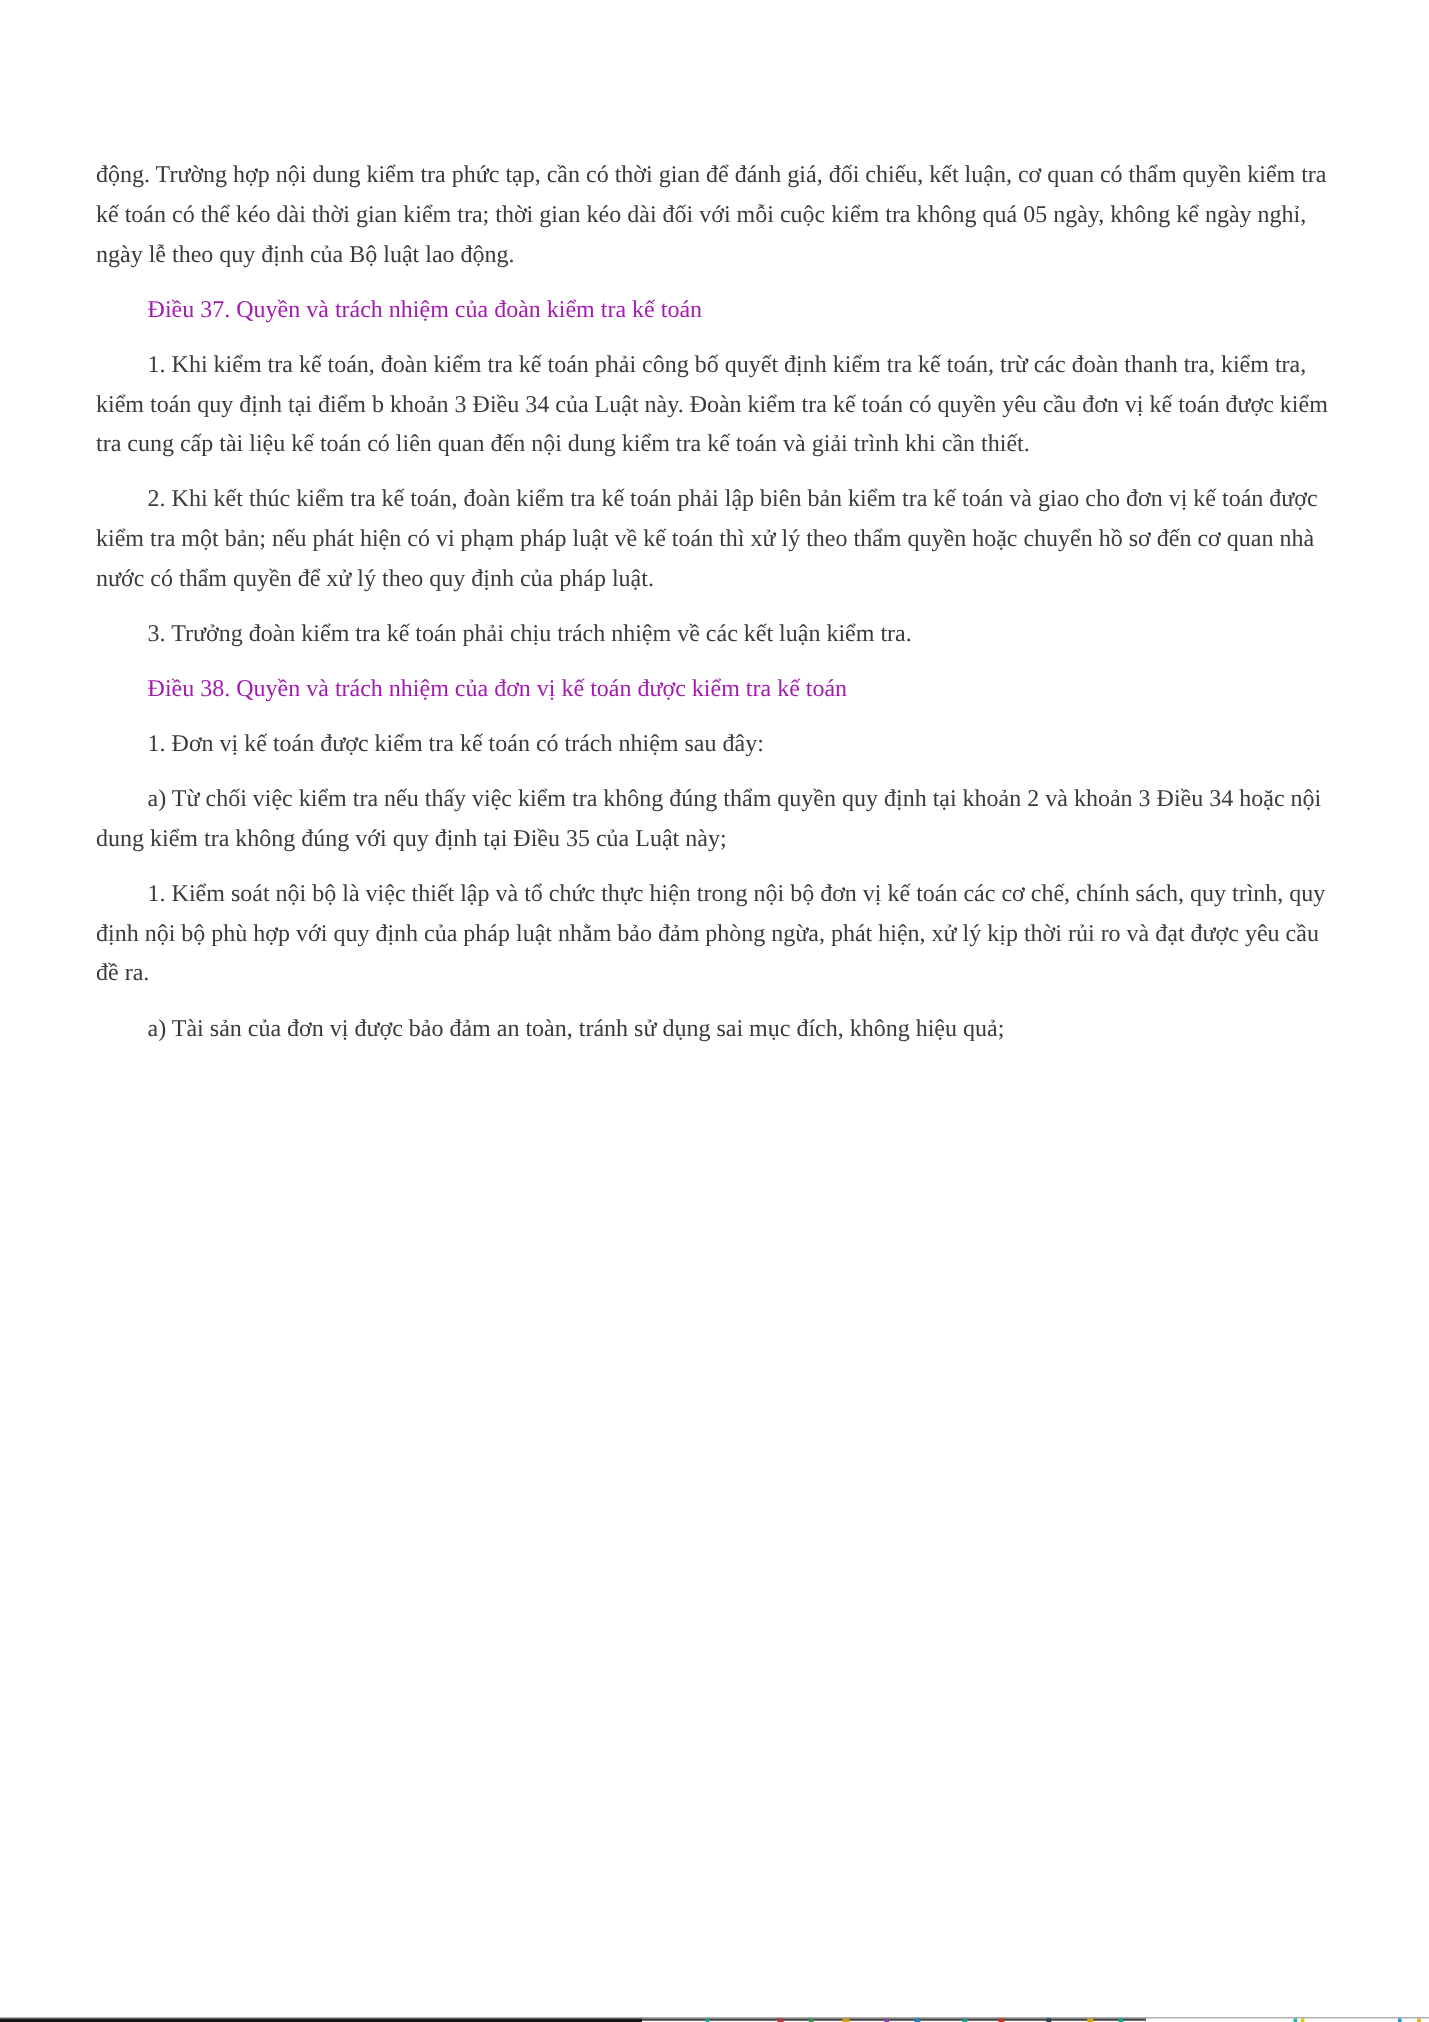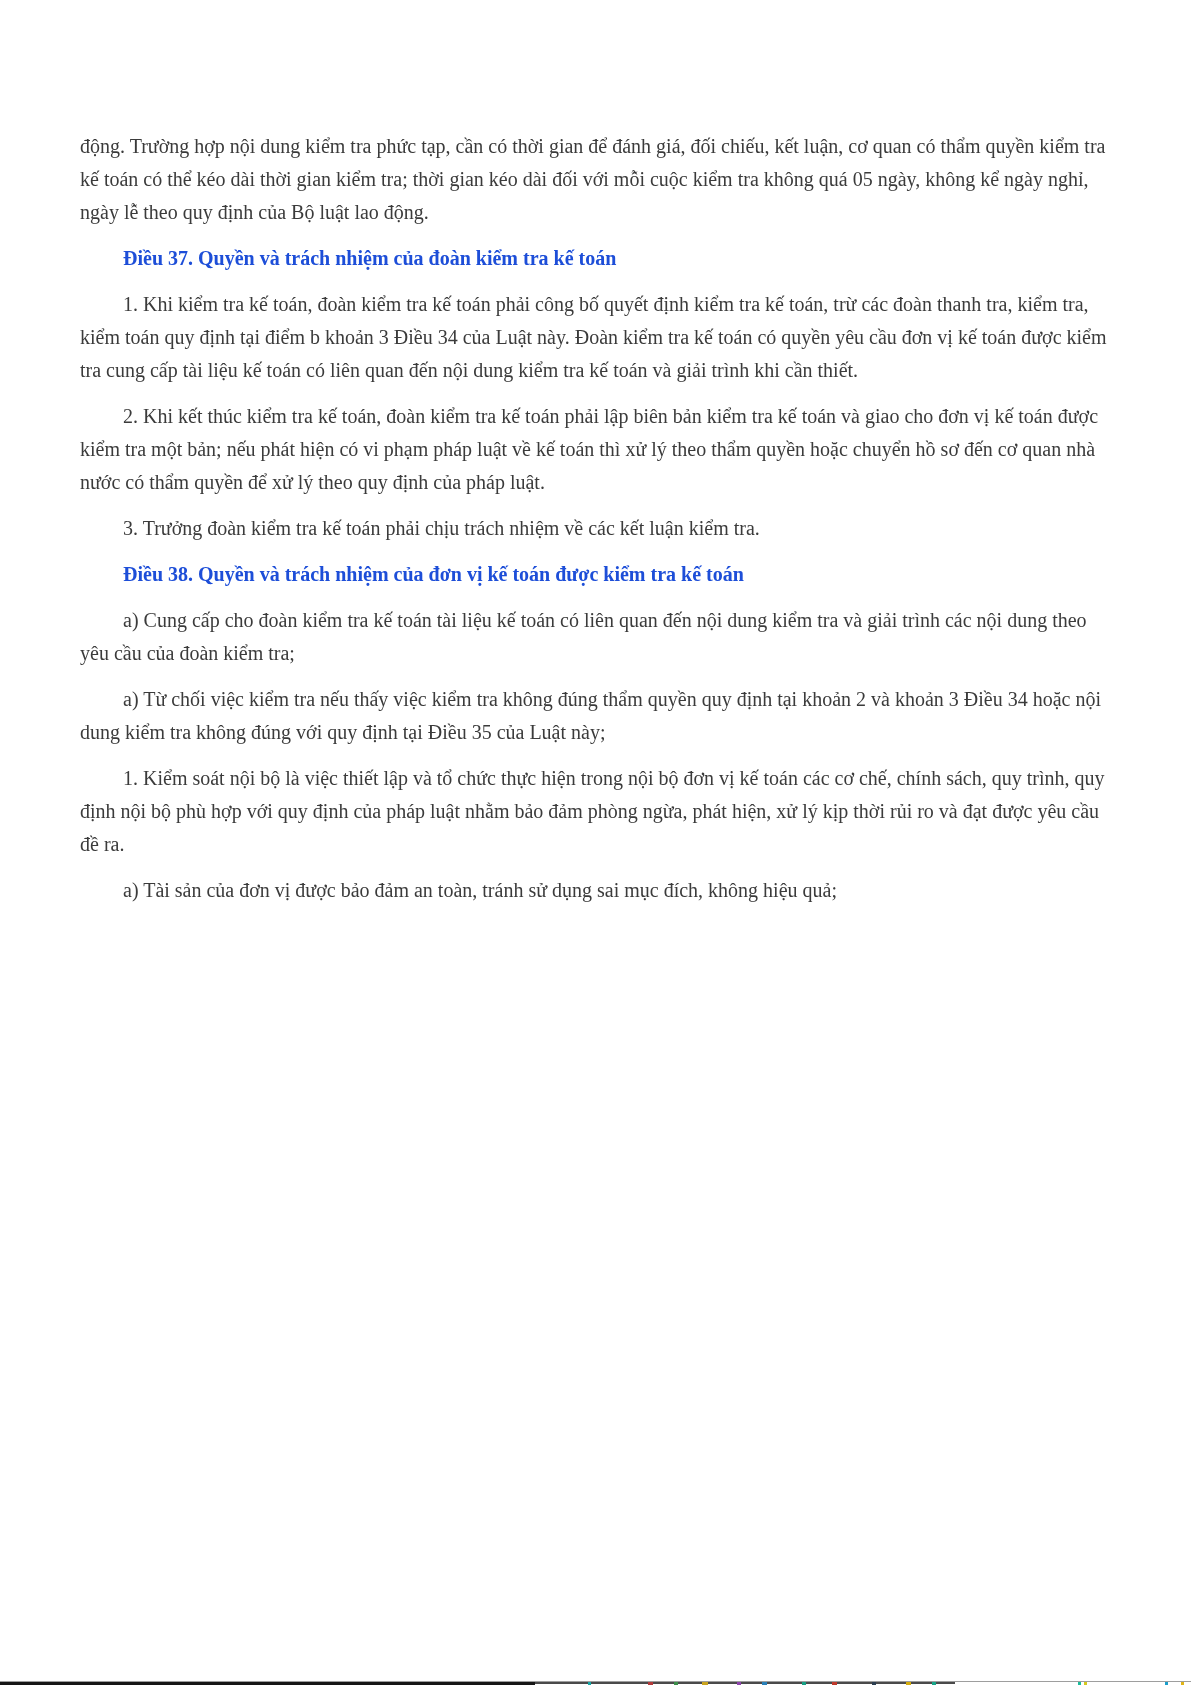--- a/index.html
+++ b/index.html
@@ -25,22 +25,22 @@
     text-align: left;
   }
   .para {
     margin: 0 0 13px 0;
     padding: 0;
   }
   .indent {
     text-indent: 43px;
   }
   .heading {
-    font-weight: bold;
-    color: #1d4ed8;
+    font-weight: normal;
+    color: #a21caf;
   }
   
   .taskbar-edge {
     position: absolute;
     left: 0;
     bottom: 0;
     width: 1191px;
     height: 4px;
   }
   .edge-line {
@@ -77,21 +77,21 @@
 </head>
 <body>
 
 <div class="doc">
   <p class="para">động. Trường hợp nội dung kiểm tra phức tạp, cần có thời gian để đánh giá, đối chiếu, kết luận, cơ quan có thẩm quyền kiểm tra kế toán có thể kéo dài thời gian kiểm tra; thời gian kéo dài đối với mỗi cuộc kiểm tra không quá 05 ngày, không kể ngày nghỉ, ngày lễ theo quy định của Bộ luật lao động.</p>
   <p class="para indent heading">Điều 37. Quyền và trách nhiệm của đoàn kiểm tra kế toán</p>
   <p class="para indent">1. Khi kiểm tra kế toán, đoàn kiểm tra kế toán phải công bố quyết định kiểm tra kế toán, trừ các đoàn thanh tra, kiểm tra, kiểm toán quy định tại điểm b khoản 3 Điều 34 của Luật này. Đoàn kiểm tra kế toán có quyền yêu cầu đơn vị kế toán được kiểm tra cung cấp tài liệu kế toán có liên quan đến nội dung kiểm tra kế toán và giải trình khi cần thiết.</p>
   <p class="para indent">2. Khi kết thúc kiểm tra kế toán, đoàn kiểm tra kế toán phải lập biên bản kiểm tra kế toán và giao cho đơn vị kế toán được kiểm tra một bản; nếu phát hiện có vi phạm pháp luật về kế toán thì xử lý theo thẩm quyền hoặc chuyển hồ sơ đến cơ quan nhà nước có thẩm quyền để xử lý theo quy định của pháp luật.</p>
   <p class="para indent">3. Trưởng đoàn kiểm tra kế toán phải chịu trách nhiệm về các kết luận kiểm tra.</p>
   <p class="para indent heading">Điều 38. Quyền và trách nhiệm của đơn vị kế toán được kiểm tra kế toán</p>
-  <p class="para indent">a) Cung cấp cho đoàn kiểm tra kế toán tài liệu kế toán có liên quan đến nội dung kiểm tra và giải trình các nội dung theo yêu cầu của đoàn kiểm tra;</p>
+  <p class="para indent">1. Đơn vị kế toán được kiểm tra kế toán có trách nhiệm sau đây:</p>
   <p class="para indent">a) Từ chối việc kiểm tra nếu thấy việc kiểm tra không đúng thẩm quyền quy định tại khoản 2 và khoản 3 Điều 34 hoặc nội dung kiểm tra không đúng với quy định tại Điều 35 của Luật này;</p>
   <p class="para indent">1. Kiểm soát nội bộ là việc thiết lập và tổ chức thực hiện trong nội bộ đơn vị kế toán các cơ chế, chính sách, quy trình, quy định nội bộ phù hợp với quy định của pháp luật nhằm bảo đảm phòng ngừa, phát hiện, xử lý kịp thời rủi ro và đạt được yêu cầu đề ra.</p>
   <p class="para indent">a) Tài sản của đơn vị được bảo đảm an toàn, tránh sử dụng sai mục đích, không hiệu quả;</p>
 </div>
 
 <div class="taskbar-edge">
   <span class="edge-line"></span>
   <span class="edge-dark"></span>
   <span class="edge-mid"></span>
   <span><i style="left: 588px; width: 3px; background: rgb(24, 167, 167);"></i><i style="left: 648px; width: 5px; background: rgb(178, 59, 59);"></i><i style="left: 674px; width: 4px; background: rgb(59, 143, 74);"></i><i style="left: 702px; width: 6px; background: rgb(202, 164, 31);"></i><i style="left: 737px; width: 4px; background: rgb(142, 68, 173);"></i><i style="left: 762px; width: 5px; background: rgb(41, 128, 185);"></i><i style="left: 802px; width: 4px; background: rgb(22, 160, 133);"></i><i style="left: 832px; width: 5px; background: rgb(192, 57, 43);"></i><i style="left: 872px; width: 4px; background: rgb(44, 62, 80);"></i><i style="left: 906px; width: 5px; background: rgb(212, 172, 13);"></i><i style="left: 932px; width: 4px; background: rgb(23, 165, 137);"></i><i style="left: 1078px; width: 3px; background: rgb(26, 188, 156);"></i><i style="left: 1084px; width: 3px; background: rgb(212, 200, 30);"></i><i style="left: 1165px; width: 3px; background: rgb(26, 158, 203);"></i><i style="left: 1181px; width: 3px; background: rgb(224, 180, 22);"></i></span>

